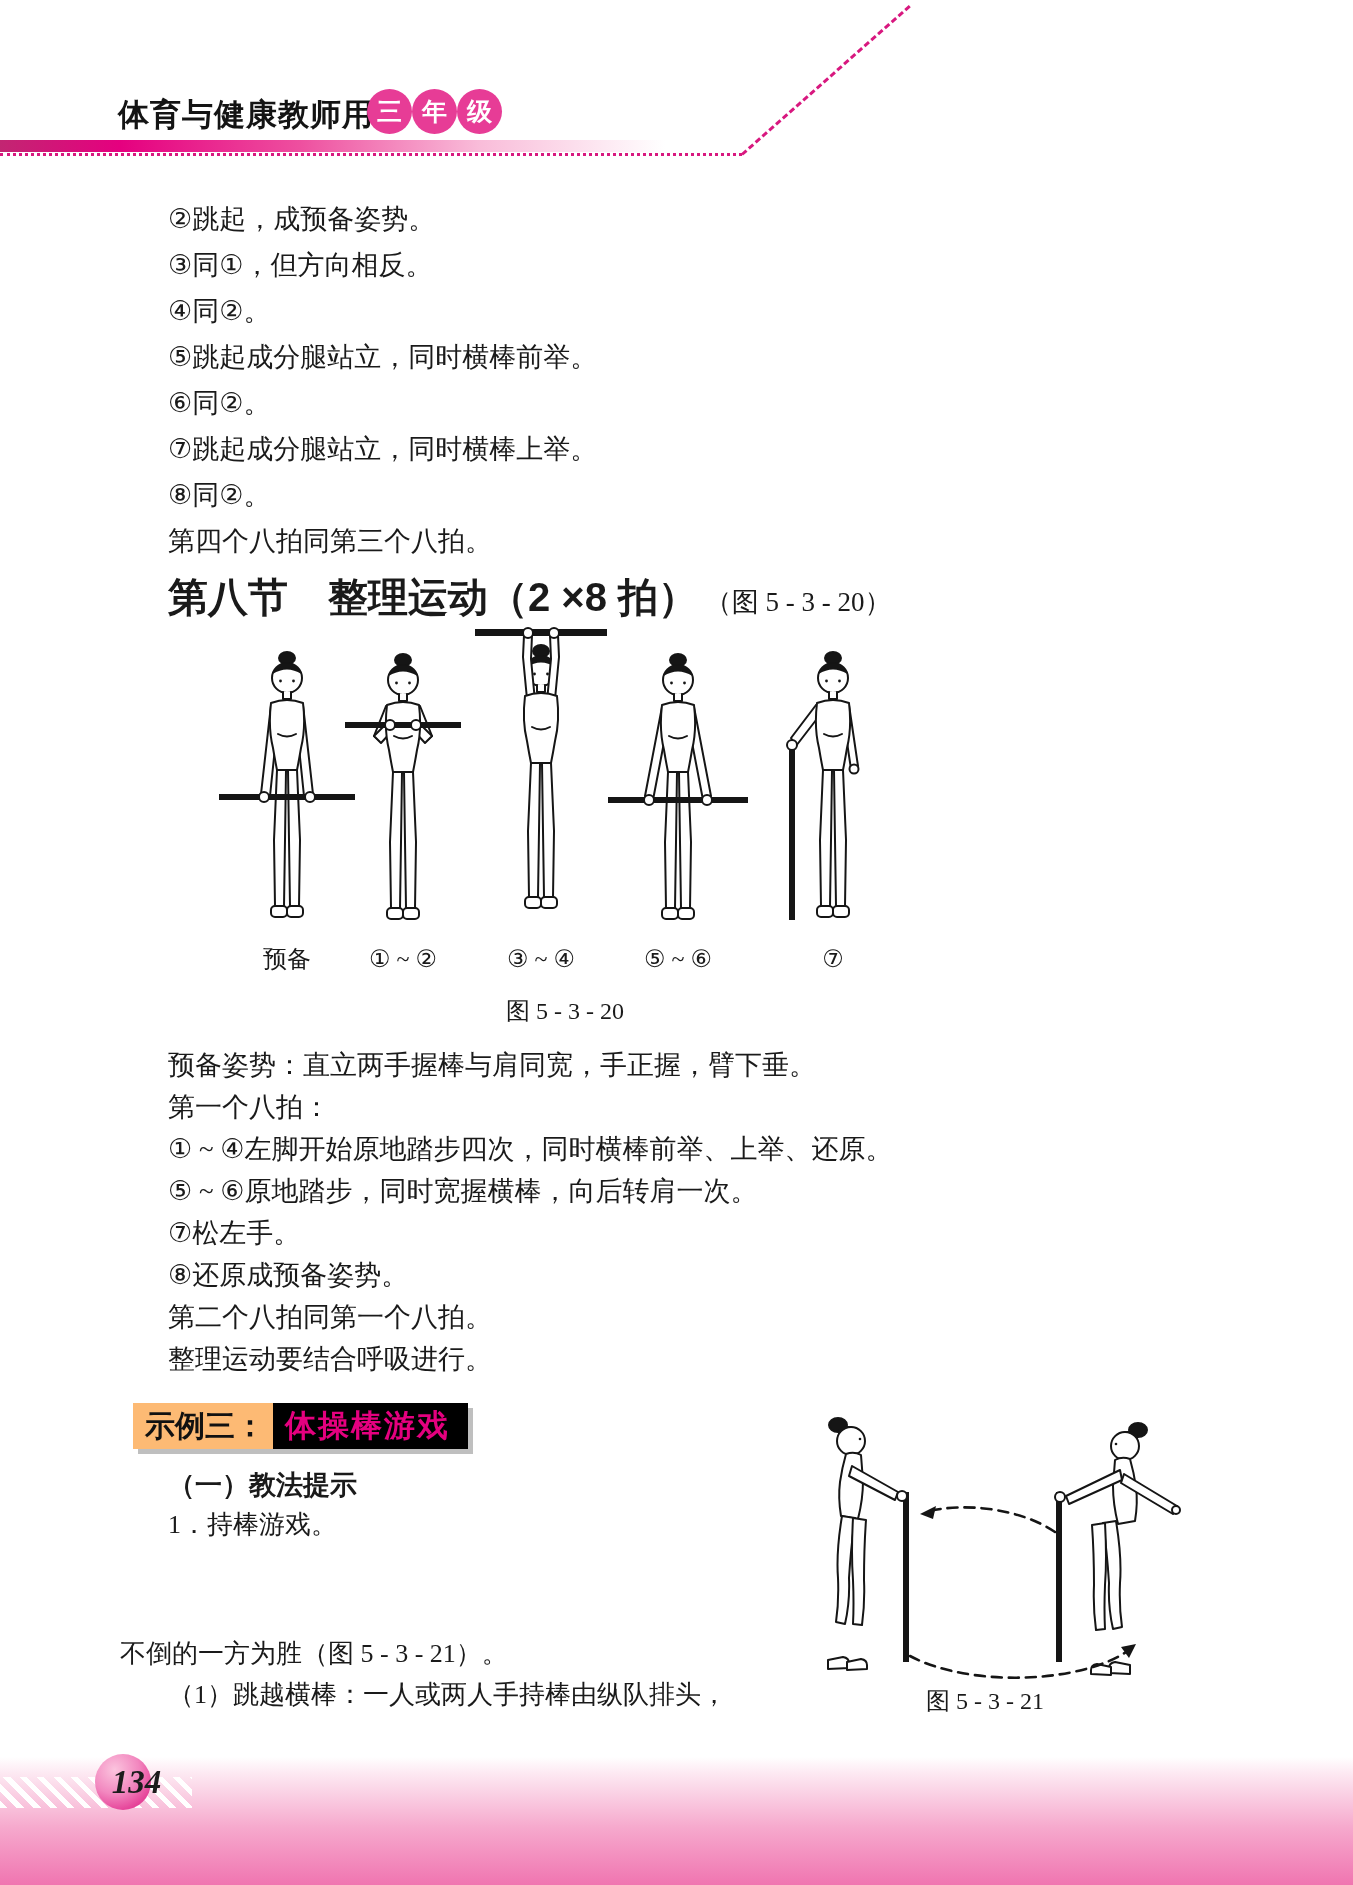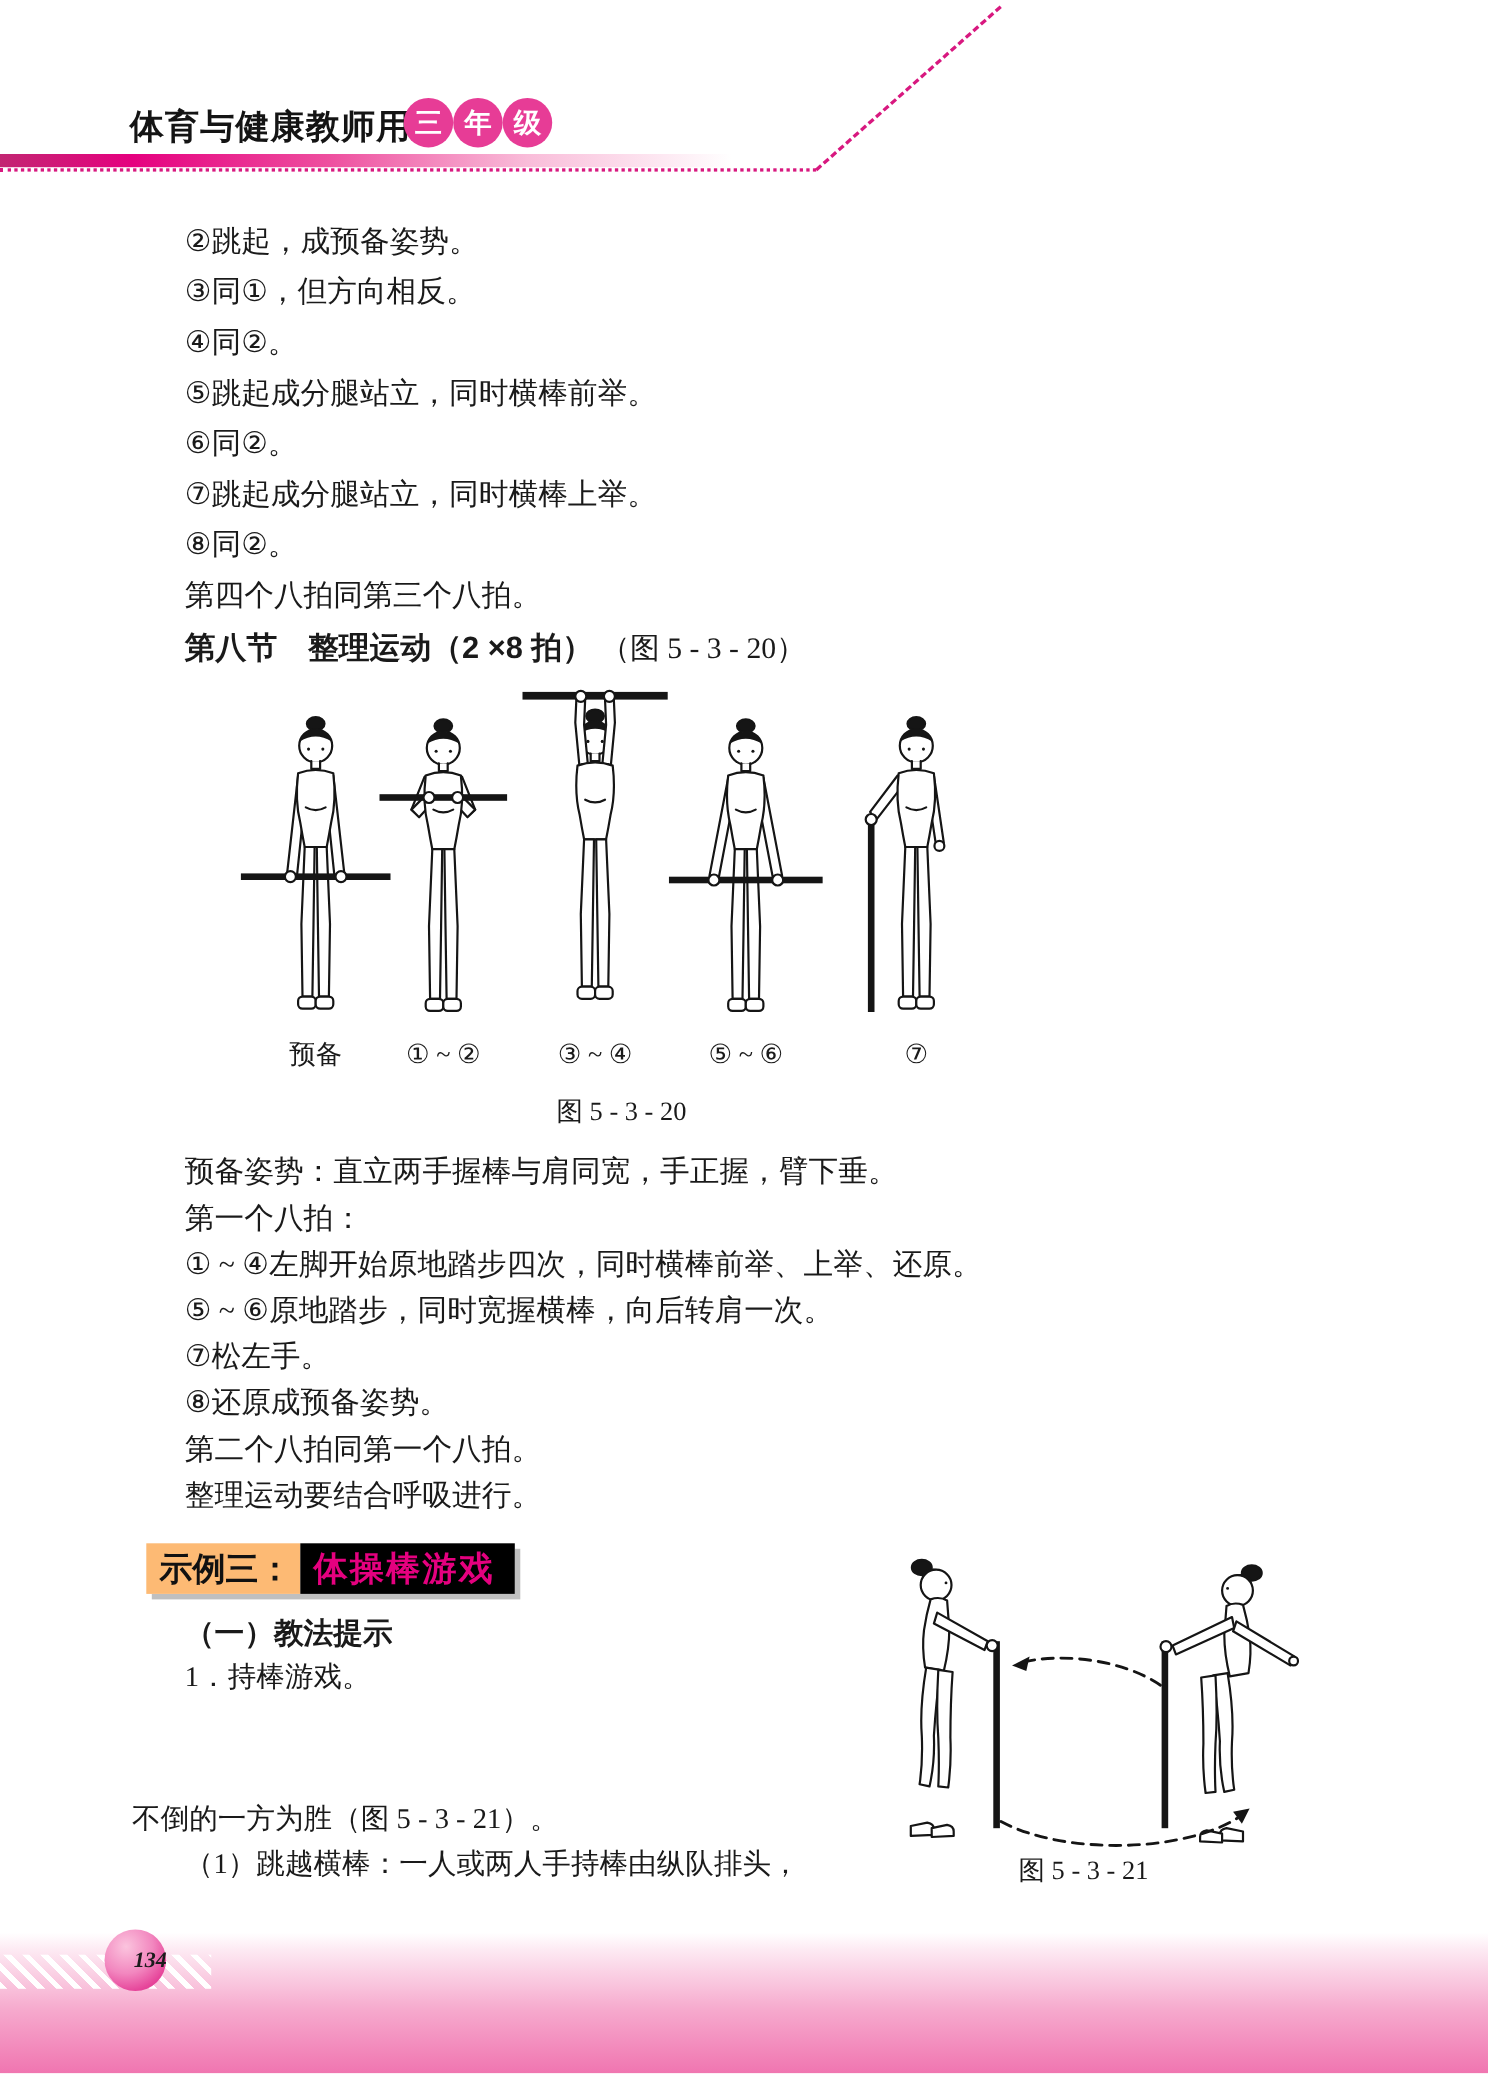--- a/index.html
+++ b/index.html
@@ -36,21 +36,21 @@
   .exbox .right span{font-family:"Liberation Sans","DejaVu Sans",sans-serif;font-weight:bold;font-size:31px;color:#e5007f;letter-spacing:2px;}
 
   
   .band{position:absolute;left:0;top:1757px;width:1353px;height:128px;
         background:linear-gradient(180deg,#ffffff 0%,#fdeaf3 12%,#f6a9cd 55%,#f075b0 100%);}
   .stripes{position:absolute;left:0;top:1777px;width:192px;height:31px;
            background:repeating-linear-gradient(45deg,#ffffff 0 5px,rgba(255,255,255,0) 5px 12px);}
   .pageball{position:absolute;left:95px;top:1754px;width:56px;height:56px;border-radius:50%;
             background:radial-gradient(circle at 35% 28%,#fbc4de 0%,#f287bf 45%,#e6459a 75%,#d42a85 100%);
             display:flex;align-items:center;justify-content:center;}
-  .pageball span{font-style:italic;font-weight:bold;font-size:20px;color:#1c1c1c;
+  .pageball span{font-style:italic;font-weight:bold;font-size:33px;color:#1c1c1c;
                  font-family:"Liberation Serif","DejaVu Serif",serif;margin-left:27px;}
 </style>
 </head>
 <body>
 
 <div id="page">
 
   <div class="hdr-title">体育与健康教师用书</div>
   <div class="badge" style="left:367px">
     <span>三</span>
@@ -67,21 +67,21 @@
 
   <div class="t" style="left:168px;top:202px">②跳起，成预备姿势。</div>
   <div class="t" style="left:168px;top:248px">③同①，但方向相反。</div>
   <div class="t" style="left:168px;top:294px">④同②。</div>
   <div class="t" style="left:168px;top:340px">⑤跳起成分腿站立，同时横棒前举。</div>
   <div class="t" style="left:168px;top:386px">⑥同②。</div>
   <div class="t" style="left:168px;top:432px">⑦跳起成分腿站立，同时横棒上举。</div>
   <div class="t" style="left:168px;top:478px">⑧同②。</div>
   <div class="t" style="left:168px;top:524px">第四个八拍同第三个八拍。</div>
   <div class="t" style="left:168px;top:571px">
-    <span class="heiti" style="font-size:28px">第八节　整理运动（2 ×8 拍）</span>
+    <span class="heiti" style="font-size:40px">第八节　整理运动（2 ×8 拍）</span>
     <span>（图 5 - 3 - 20）</span>
   </div>
 
   <div class="fig" style="left:217px;top:648px">
     <svg width="140" height="300" viewBox="0 0 140 300">
       <g stroke="#151515" stroke-width="2" fill="#fff" stroke-linejoin="round" stroke-linecap="round">
         <ellipse cx="70" cy="10" rx="8" ry="6" fill="#151515"></ellipse>
         <circle cx="70" cy="30" r="15"></circle>
         <path d="M55.6,26 a15,15 0 0 1 28.8,0 q-14.4,-9 -28.8,0 z" fill="#151515" stroke="none"></path>
         <circle cx="63.5" cy="33" r="1.4" fill="#151515" stroke="none"></circle>

